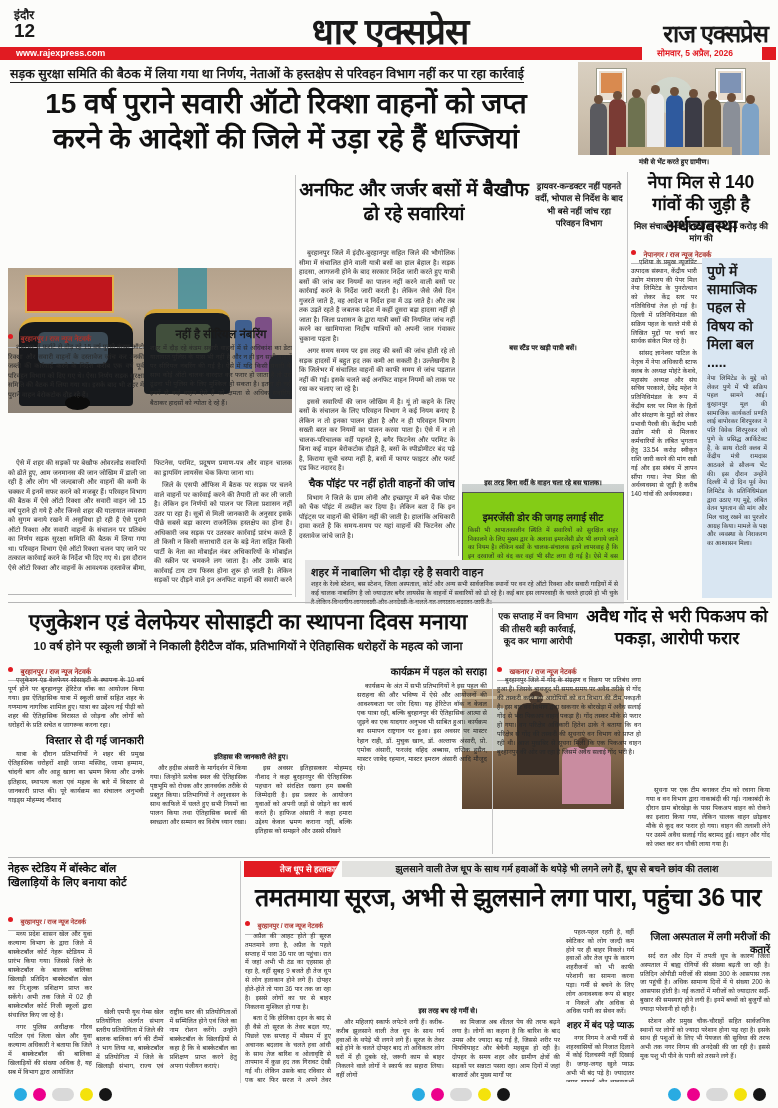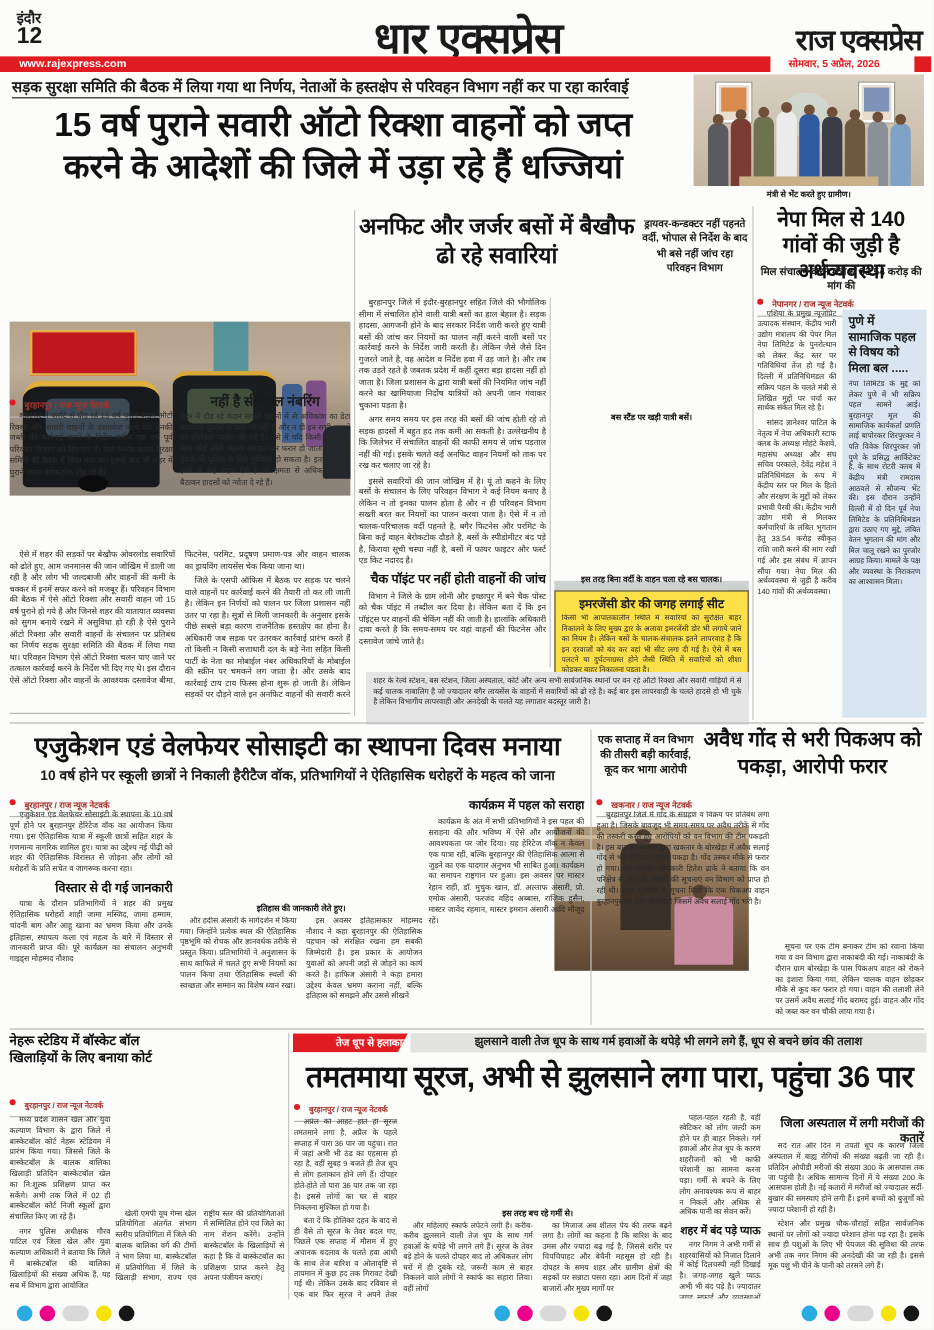--- a/index.html
+++ b/index.html
@@ -17,21 +17,21 @@
   .vline{width:1px;background:#c6c6c6;}
   .hline{height:1px;background:#b5b5b5;}
   .photo{position:relative;overflow:hidden;}
   .shape{position:absolute;}
   
   .urlbar{background:#e11b22;color:#fff;font-weight:bold;font-size:9px;line-height:13px;padding-left:16px;}
   .datebox{color:#e11b22;font-weight:bold;font-size:8.5px;line-height:13px;text-align:center;}
   
   .graybox{background:#e4e4e4;padding:4px 6px;}
   .bluebox{background:#d9e6f2;padding:4px 5px;}
-  .borderbox{border:1px solid #555;padding:3px 5px;background:#fde047;}
+  .borderbox{border:1px solid #555;padding:17px 5px;background:#84cc16;}
   
   .meet-person{width:17px;border-radius:7px 7px 0 0;position:relative;margin:0 1px;}
   .meet-person:before{content:"";position:absolute;top:-8px;left:4px;width:9px;height:9px;border-radius:50%;background:#6d4f3a;}
   .mp1{background:#5a5a5f;height:52px;}.mp2{background:#7a3b34;height:56px;}
   .mp3{background:#6e7250;height:58px;}.mp4{background:#ececec;height:62px;}
   .mp5{background:#2f5a9e;height:60px;}.mp6{background:#3c3c46;height:58px;}
   .mp7{background:#6d5a3e;height:56px;}.mp8{background:#8a8f98;height:54px;}
   .mp9{background:#7fa3c6;height:52px;}
   
   .reg{display:flex;align-items:center;gap:6px;}
@@ -153,37 +153,38 @@
     <div class="shape" style="left:0;top:6%;width:100%;height:3px;background:#d8c9a8;opacity:.7;"></div>
   </div>
   <div class="abs caption" style="left:462px;top:478px;width:162px;">इस तरह बिना वर्दी के वाहन चला रहे बस चालक।</div>
 
   <div class="abs borderbox" style="left:462px;top:492px;width:150px;height:62px;overflow:hidden;">
     <div style="font-size:10px;font-weight:bold;text-align:center;margin-bottom:2px;">इमरजेंसी डोर की जगह लगाई सीट</div>
     <div class="bodytext" style="font-size:6.2px;">किसी भी आपातकालीन स्थिति में सवारियों को सुरक्षित बाहर निकालने के लिए मुख्य द्वार के अलावा इमरजेंसी डोर भी लगाये जाने का नियम है। लेकिन बसों के चालक-संचालक इतने लापरवाह है कि इन दरवाजों को बंद कर वहां भी सीट लगा दी गई है। ऐसे में बस पलटने या दुर्घटनाग्रस्त होने जैसी स्थिति में सवारियों को शीशा फोड़कर बाहर निकालना पड़ता है।</div>
   </div>
 
   <div class="abs graybox" style="left:305px;top:560px;width:307px;height:36px;overflow:hidden;">
+    <div style="font-size:11px;font-weight:bold;margin-bottom:1px;">शहर में नाबालिग भी दौड़ा रहे है सवारी वाहन</div>
     <div class="bodytext" style="font-size:6.3px;">शहर के रेल्वे स्टेशन, बस स्टेशन, जिला अस्पताल, कोर्ट और अन्य सभी सार्वजनिक स्थानों पर वन रहे ऑटो रिक्शा और सवारी गाड़ियों में से कई चालक नाबालिग है जो ज्यादातर बगैर लायसेंस के वाहनों में सवारियों को ढो रहे है। कई बार इस लापरवाही के चलते हादसे हो भी चुके है लेकिन विभागीय लापरवाही और अनदेखी के चलते यह लगातार बदस्तूर जारी है।</div>
   </div>
 
   <div class="abs vline" style="left:627px;top:172px;height:428px;"></div>
   <div class="abs hl" style="left:631px;top:172px;width:140px;font-size:17.5px;line-height:1.25;text-align:center;">नेपा मिल से 140 गांवों की जुड़ी है अर्थव्यवस्था</div>
   <div class="abs" style="left:631px;top:220px;width:140px;font-size:8.6px;font-weight:bold;text-align:center;">मिल संचालन करने मंत्री से 33.54 करोड़ की मांग की</div>
   <div class="abs" style="left:631px;top:243px;width:140px;">
     <span class="dot"></span>
     <span class="byline">नेपानगर / राज न्यूज नेटवर्क</span>
     <div class="hline" style="margin-top:2px;"></div>
   </div>
   <div class="abs bodytext" style="left:631px;top:258px;width:66px;height:340px;font-size:6.3px;">
     <p>एशिया के प्रमुख न्यूजप्रिंट उत्पादक संस्थान, केंद्रीय भारी उद्योग मंत्रालय की पेपर मिल नेपा लिमिटेड के पुनरोत्थान को लेकर केंद्र स्तर पर गतिविधियां तेज हो गई है। दिल्ली में प्रतिनिधिमंडल की सक्रिय पहल के चलते मंत्री से लिखित मुद्दों पर चर्चा कर सार्थक संकेत मिल रहे है।</p>
     <p>सांसद ज्ञानेश्वर पाटिल के नेतृत्व में नेपा अधिकारी स्टाफ क्लब के अध्यक्ष मोहंटे केशवे, महासंघ अध्यक्ष और संघ सचिव परकाले, देवेंद्र महेश ने प्रतिनिधिमंडल के रूप में केंद्रीय स्तर पर मिल के हितों और संरक्षण के मुद्दों को लेकर प्रभावी पैरवी की। केंद्रीय भारी उद्योग मंत्री से मिलकर कर्मचारियों के लंबित भुगतान हेतु 33.54 करोड़ स्वीकृत राशि जारी करने की मांग रखी गई और इस संबंध में ज्ञापन सौंपा गया। नेपा मिल की अर्थव्यवस्था से जुड़ी है करीब 140 गांवों की अर्थव्यवस्था।</p>
   </div>
   <div class="abs bluebox" style="left:702px;top:258px;width:60px;height:332px;overflow:hidden;">
-    <div style="font-size:10px;font-weight:bold;line-height:1.3;margin-bottom:3px;">पुणे में सामाजिक पहल से विषय को मिला बल .....</div>
+    <div style="font-size:14px;font-weight:bold;line-height:1.3;margin-bottom:3px;">पुणे में सामाजिक पहल से विषय को मिला बल .....</div>
     <div class="bodytext" style="font-size:6.2px;">नेपा लिमिटेड के मुद्दे को लेकर पुणे में भी सक्रिय पहल सामने आई। बुरहानपुर मूल की सामाजिक कार्यकर्ता प्रणति लाई बापोरकर शिरपुरकर ने पति विवेक शिरपुरकर जो पुणे के प्रसिद्ध आर्किटेक्ट है, के साथ रोटरी क्लब में केंद्रीय मंत्री रामदास आठवले से सौजन्य भेंट की। इस दौरान उन्होंने दिल्ली में दो दिन पूर्व नेपा लिमिटेड के प्रतिनिधिमंडल द्वारा उठाए गए मुद्दे, लंबित वेतन भुगतान की मांग और मिल चालू रखने का पुरजोर आग्रह किया। मामले के पक्ष और व्यवस्था के निराकरण का आश्वासन मिला।</div>
   </div>
 
   <div class="abs hline" style="left:8px;top:602px;width:762px;"></div>
 
   <div class="abs hl" style="left:8px;top:606px;width:480px;font-size:21.5px;text-align:center;">एजुकेशन एडं वेलफेयर सोसाइटी का स्थापना दिवस मनाया</div>
   <div class="abs" style="left:8px;top:638px;width:480px;font-size:11.5px;font-weight:bold;text-align:center;">10 वर्ष होने पर स्कूली छात्रों ने निकाली हैरीटैज वॉक, प्रतिभागियों ने ऐतिहासिक धरोहरों के महत्व को जाना</div>
 
   <div class="abs" style="left:8px;top:660px;width:136px;">
     <span class="dot"></span>

